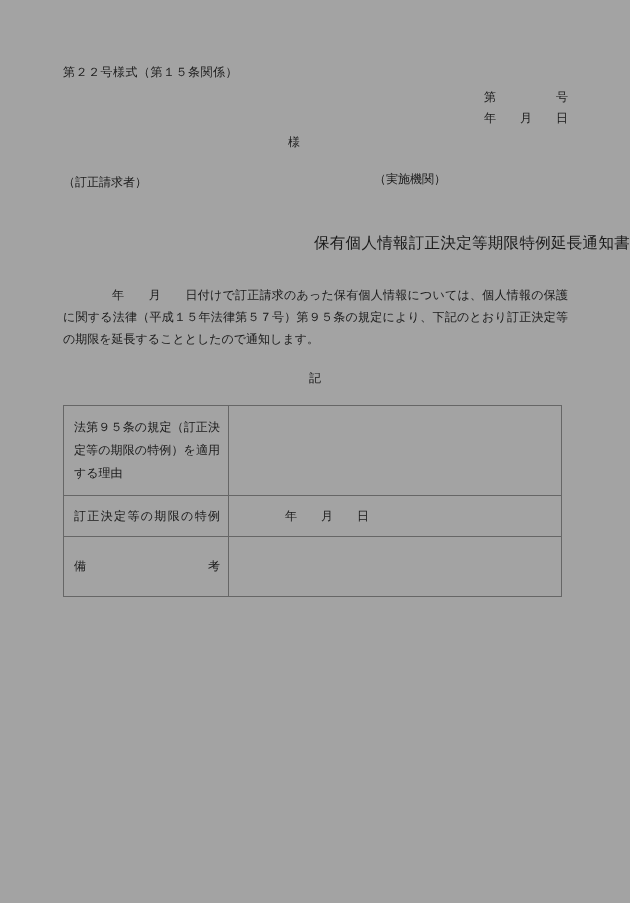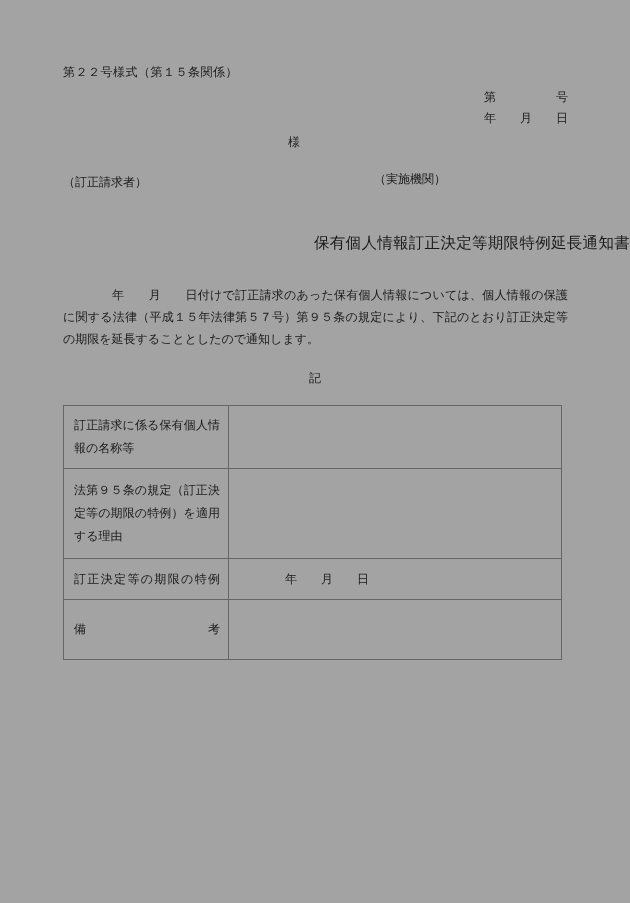--- a/index.html
+++ b/index.html
@@ -67,24 +67,20 @@
   <div class="issuer">（実施機関）</div>
 
   <div class="doc-title">保有個人情報訂正決定等期限特例延長通知書</div>
 
   <div class="body-par">　　　　年　　月　　日付けで訂正請求のあった保有個人情報については、個人情報の保護に関する法律（平成１５年法律第５７号）第９５条の規定により、下記のとおり訂正決定等の期限を延長することとしたので通知します。</div>
 
   <div class="record-mark">記</div>
 
   <table class="form-table">
     <tbody>
-      <tr class="r1">
-        <td class="lbl">訂正請求に係る保有個人情報の名称等</td>
-        <td class="val"></td>
-      </tr>
       <tr class="r2">
         <td class="lbl">法第９５条の規定（訂正決定等の期限の特例）を適用する理由</td>
         <td class="val"></td>
       </tr>
       <tr class="r3">
         <td class="lbl distribute">訂正決定等の期限の特例</td>
         <td class="val">　　　　年　　月　　日</td>
       </tr>
       <tr class="r5">
         <td class="lbl distribute">備考</td>

